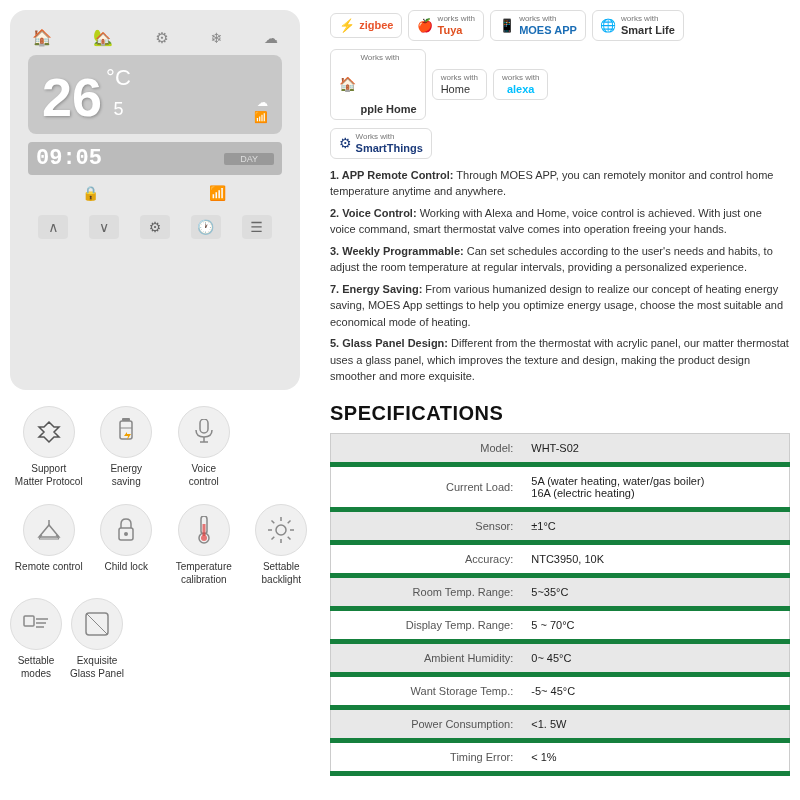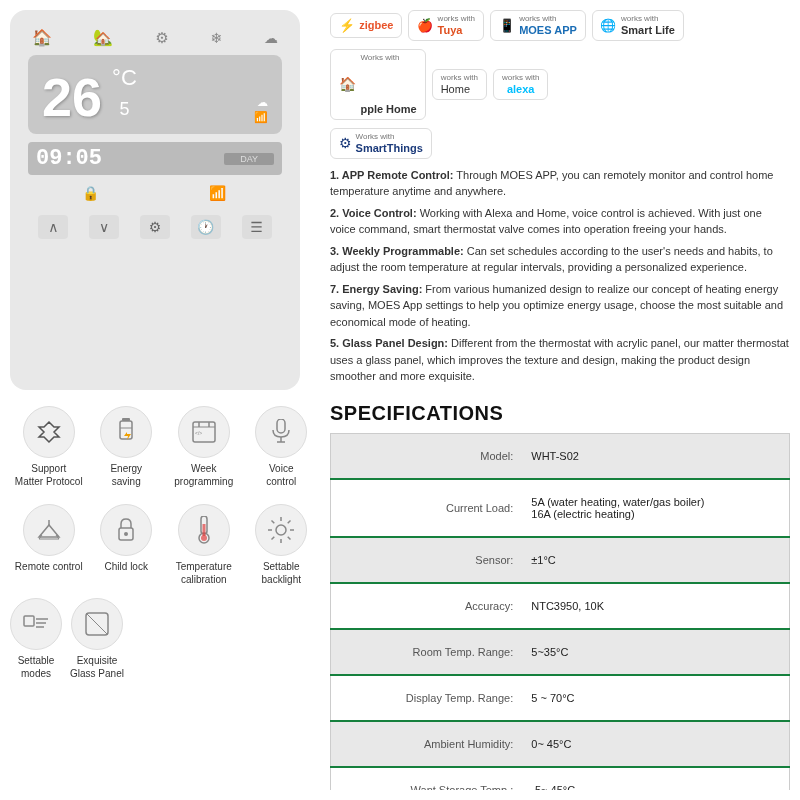--- a/index.html
+++ b/index.html
@@ -48,21 +48,21 @@
       border-radius: 8px;
       padding: 10px 14px;
       display: flex;
       flex-direction: column;
       gap: 4px;
     }
 
     .temp-main {
       display: flex;
       align-items: flex-end;
-      gap: 6px;
+      gap: 0;
     }
 
     .temp-big {
       font-size: 54px;
       font-weight: bold;
       color: #fff;
       line-height: 1;
       text-shadow: 1px 1px 3px rgba(0,0,0,0.3);
     }
 
@@ -227,22 +227,22 @@
 
     .spec-table {
       border: 1.5px solid #ccc;
       border-radius: 0;
       width: 100%;
       border-collapse: collapse;
       font-size: 11px;
     }
 
     .spec-table tr td {
-      padding: 16px 8px;
-      border-bottom: 2px solid #15803d;
+      padding: 8px 8px;
+      border-bottom: 5px solid #15803d;
       margin-left: 12px;
     }
 
     .spec-table tr:nth-child(odd) td {
       background: #e8e8e8;
     }
 
     .spec-table tr:nth-child(even) td {
       background: #fff;
     }
@@ -321,32 +321,20 @@
           <rect x="7" y="0" width="8" height="3" rx="1" fill="#888"></rect>
           <rect x="5" y="3" width="12" height="18" rx="2" fill="none" stroke="#888" stroke-width="1.5"></rect>
           <line x1="5" y1="10" x2="17" y2="10" stroke="#888" stroke-width="1"></line>
           <path d="M12 14L9 18h4l-1 4 4-6h-4z" fill="#f0a000"></path>
         </svg>
       </div>
       <span class="feature-label">Energy<br>saving</span>
     </div>
     <div class="feature-item">
       <div class="feature-circle">
-        <svg width="26" height="24" viewBox="0 0 26 24">
-          <rect x="2" y="2" width="22" height="20" rx="2" fill="none" stroke="#888" stroke-width="1.5"></rect>
-          <line x1="2" y1="7" x2="24" y2="7" stroke="#888" stroke-width="1"></line>
-          <line x1="8" y1="2" x2="8" y2="7" stroke="#888" stroke-width="1.5"></line>
-          <line x1="18" y1="2" x2="18" y2="7" stroke="#888" stroke-width="1.5"></line>
-          <text x="4" y="15" font-size="5" fill="#888">&lt;/&gt;</text>
-        </svg>
-      </div>
-      <span class="feature-label">Week<br>programming</span>
-    </div>
-    <div class="feature-item">
-      <div class="feature-circle">
         <svg width="22" height="26" viewBox="0 0 22 26">
           <rect x="7" y="0" width="8" height="14" rx="4" fill="none" stroke="#888" stroke-width="1.5"></rect>
           <path d="M3 11 Q3 18 11 18 Q19 18 19 11" fill="none" stroke="#888" stroke-width="1.5"></path>
           <line x1="11" y1="18" x2="11" y2="23" stroke="#888" stroke-width="1.5"></line>
           <line x1="7" y1="23" x2="15" y2="23" stroke="#888" stroke-width="1.5"></line>
         </svg>
       </div>
       <span class="feature-label">Voice<br>control</span>
     </div>
   </div>

